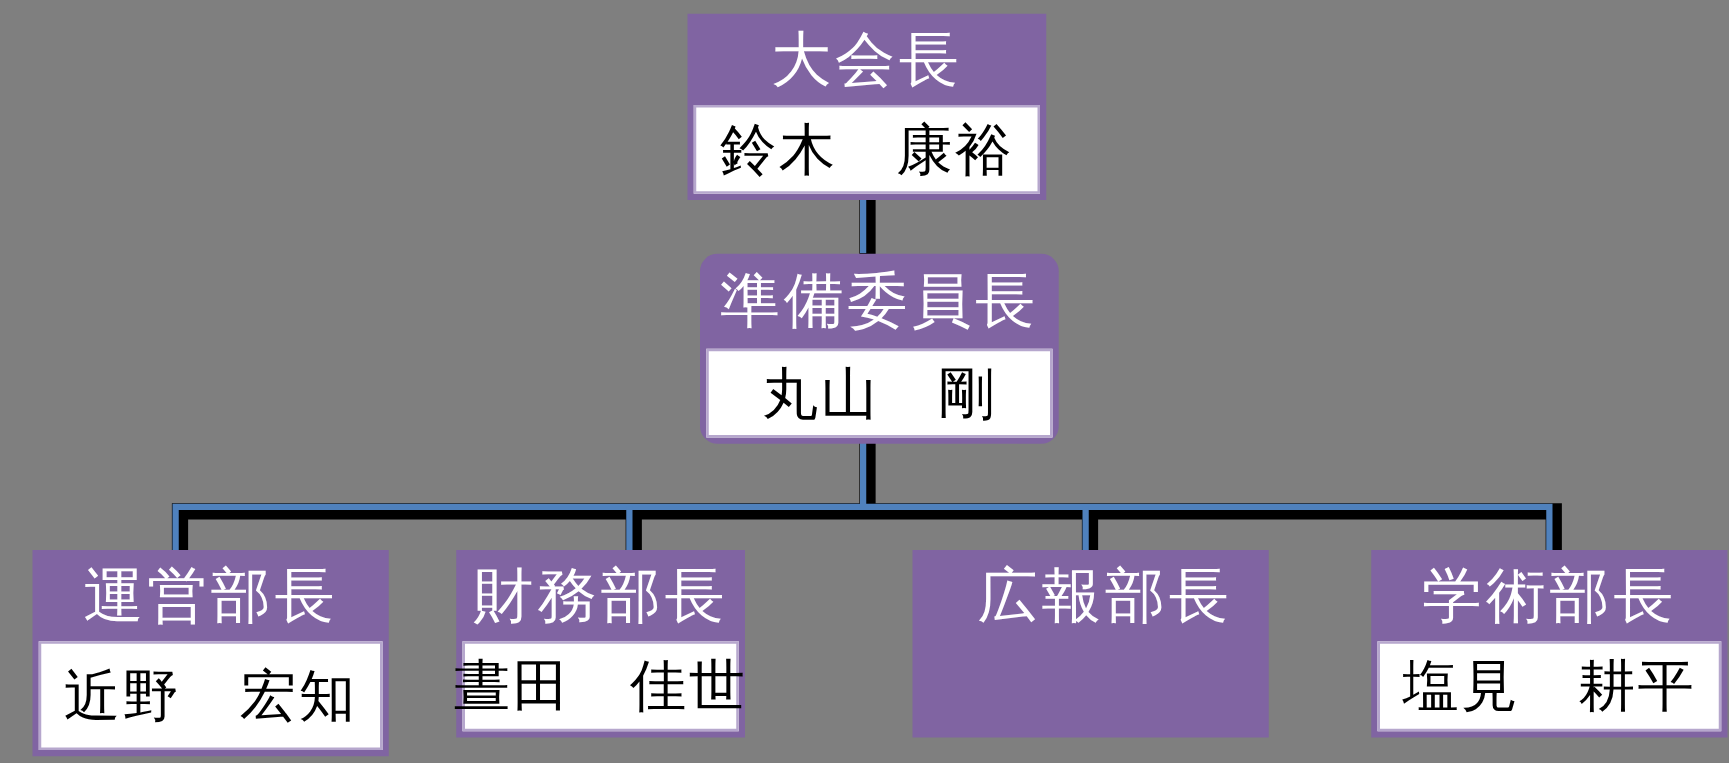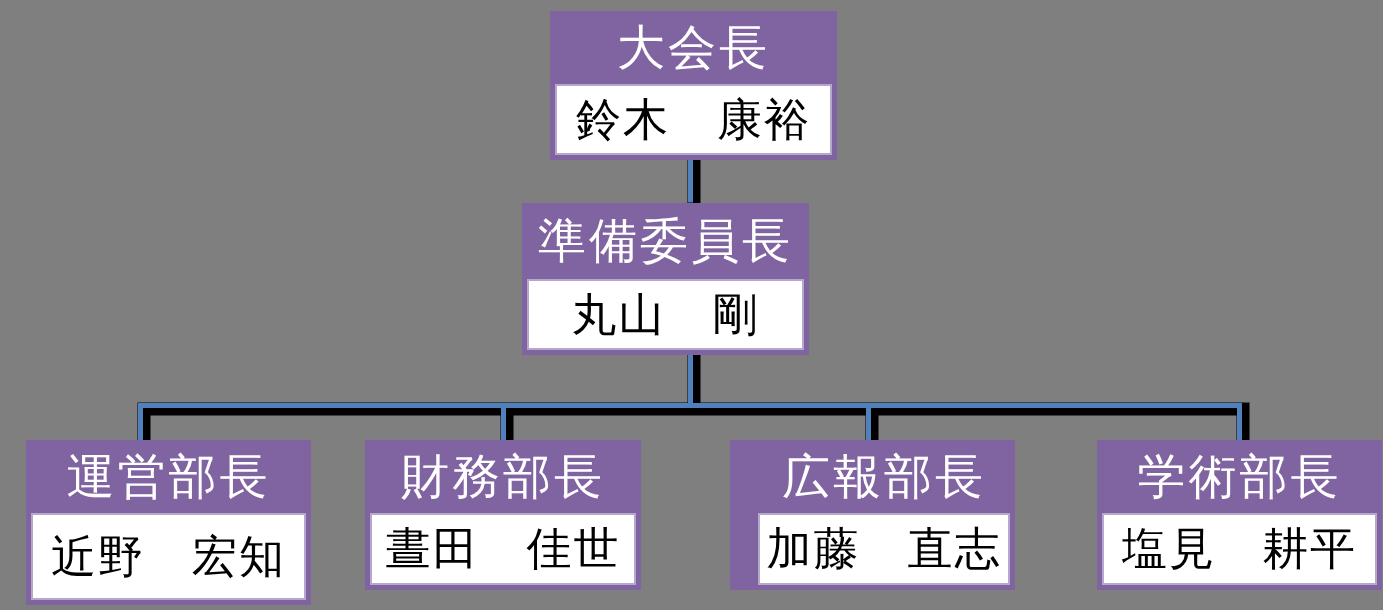--- a/index.html
+++ b/index.html
@@ -43,24 +43,24 @@
     border:2px solid var(--body-border,#b6a7cd);
     display:flex;align-items:center;justify-content:center;
     color:var(--body-text,#000);
     font-weight:normal;
     font-size:45px;
     letter-spacing:2px;
     white-space:nowrap;
   }
   
   #card-president{left:550px;top:11px;width:287px;height:149px;}
-  #card-chair{left:522px;top:203px;width:287px;height:152px;}
+  #card-chair{left:560px;top:203px;width:287px;height:152px;border-radius:14px;}
   #card-chair .title{height:76px;flex-basis:76px;}
   #card-operations{left:2px;top:440px;width:285px;height:165px;margin-left:24px;}
-  #card-finance{left:365px;top:440px;width:276px;height:150px;text-align:right;}
+  #card-finance{left:365px;top:440px;width:231px;height:150px;text-align:right;}
   #card-pr{left:730px;top:440px;width:285px;height:150px;padding-left:28px;}
   #card-academic{left:1097px;top:440px;width:285px;height:150px;}
 </style>
 </head>
 <body>
 
 <div id="canvas">
 
   <svg id="connectors" viewBox="0 0 1383 610" xmlns="http://www.w3.org/2000/svg">
     <g>
@@ -94,21 +94,20 @@
     <div class="nameplate">近野　宏知</div>
   </div>
 
   <div class="card" id="card-finance">
     <div class="title">財務部長</div>
     <div class="nameplate">晝田　佳世</div>
   </div>
 
   <div class="card" id="card-pr">
     <div class="title">広報部長</div>
-    <div class="nameplate">加藤　直志</div>
   </div>
 
   <div class="card" id="card-academic">
     <div class="title">学術部長</div>
     <div class="nameplate">塩見　耕平</div>
   </div>
 
 </div>
 
 </body></html>

